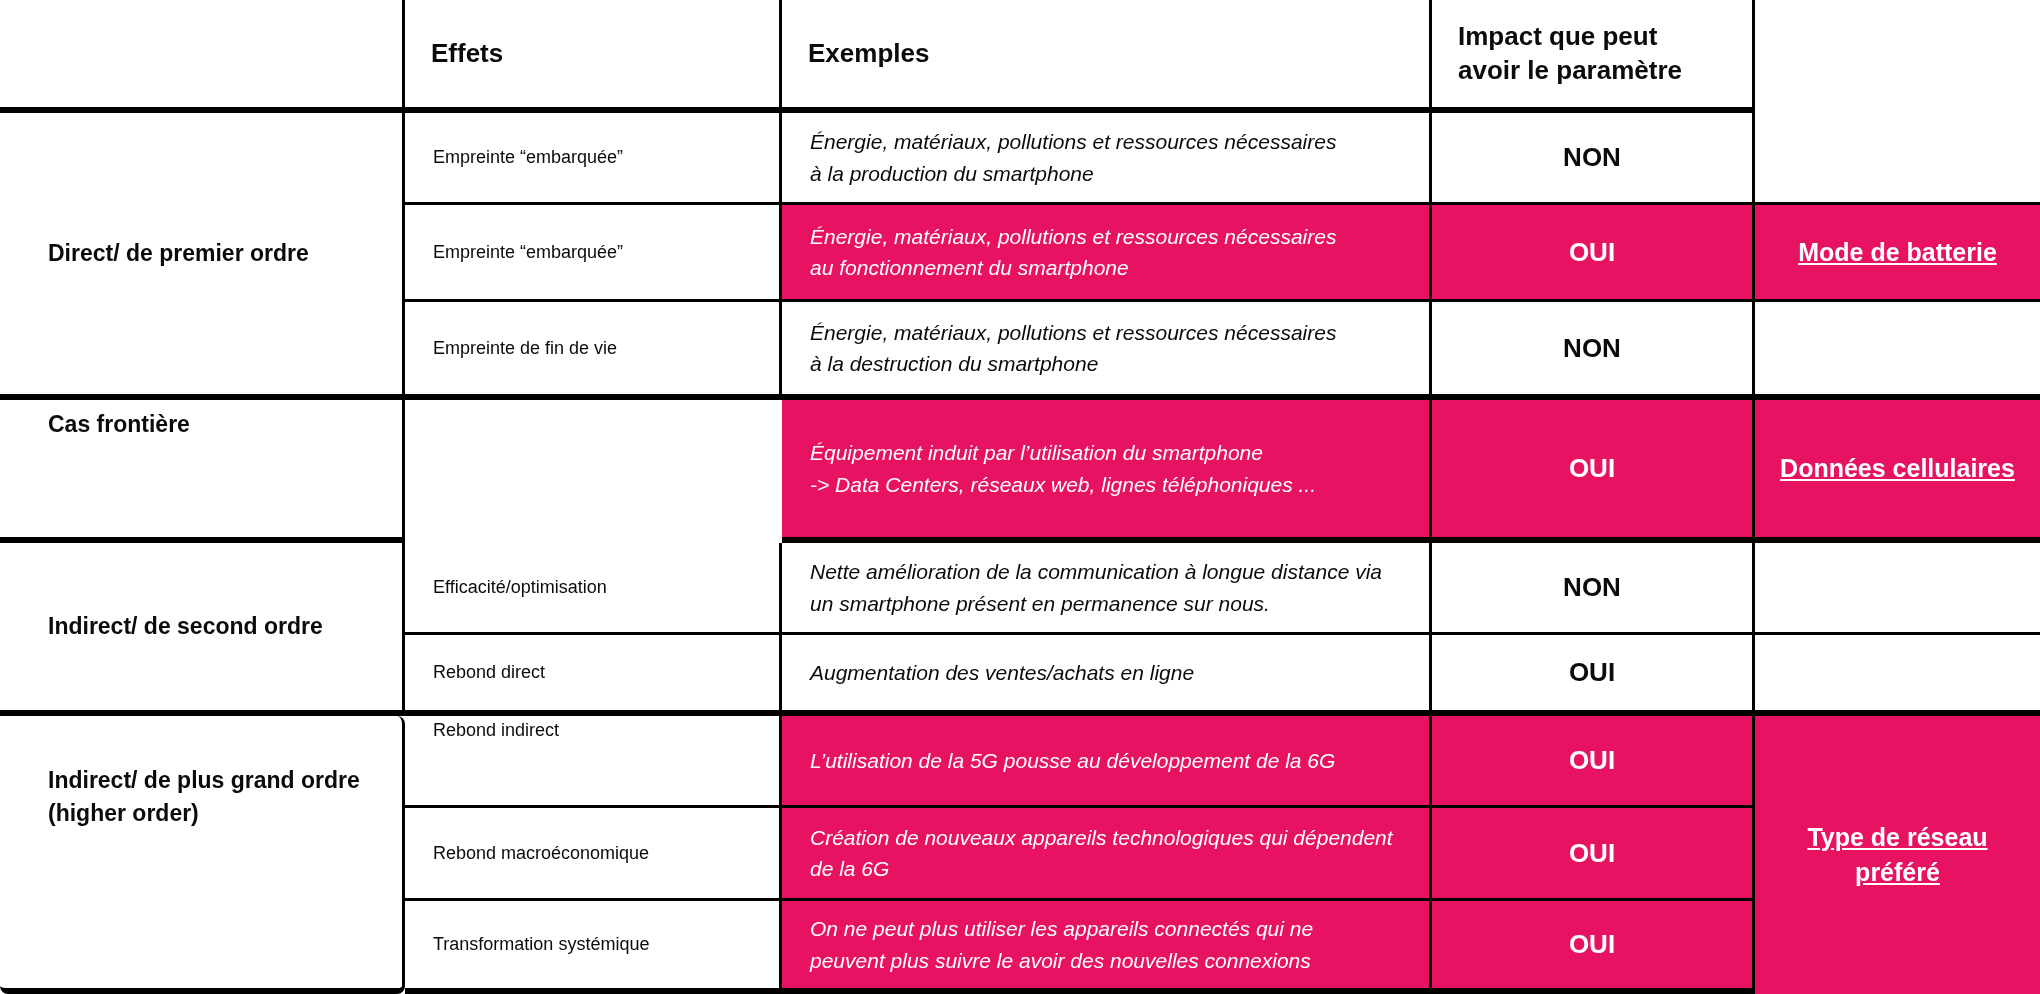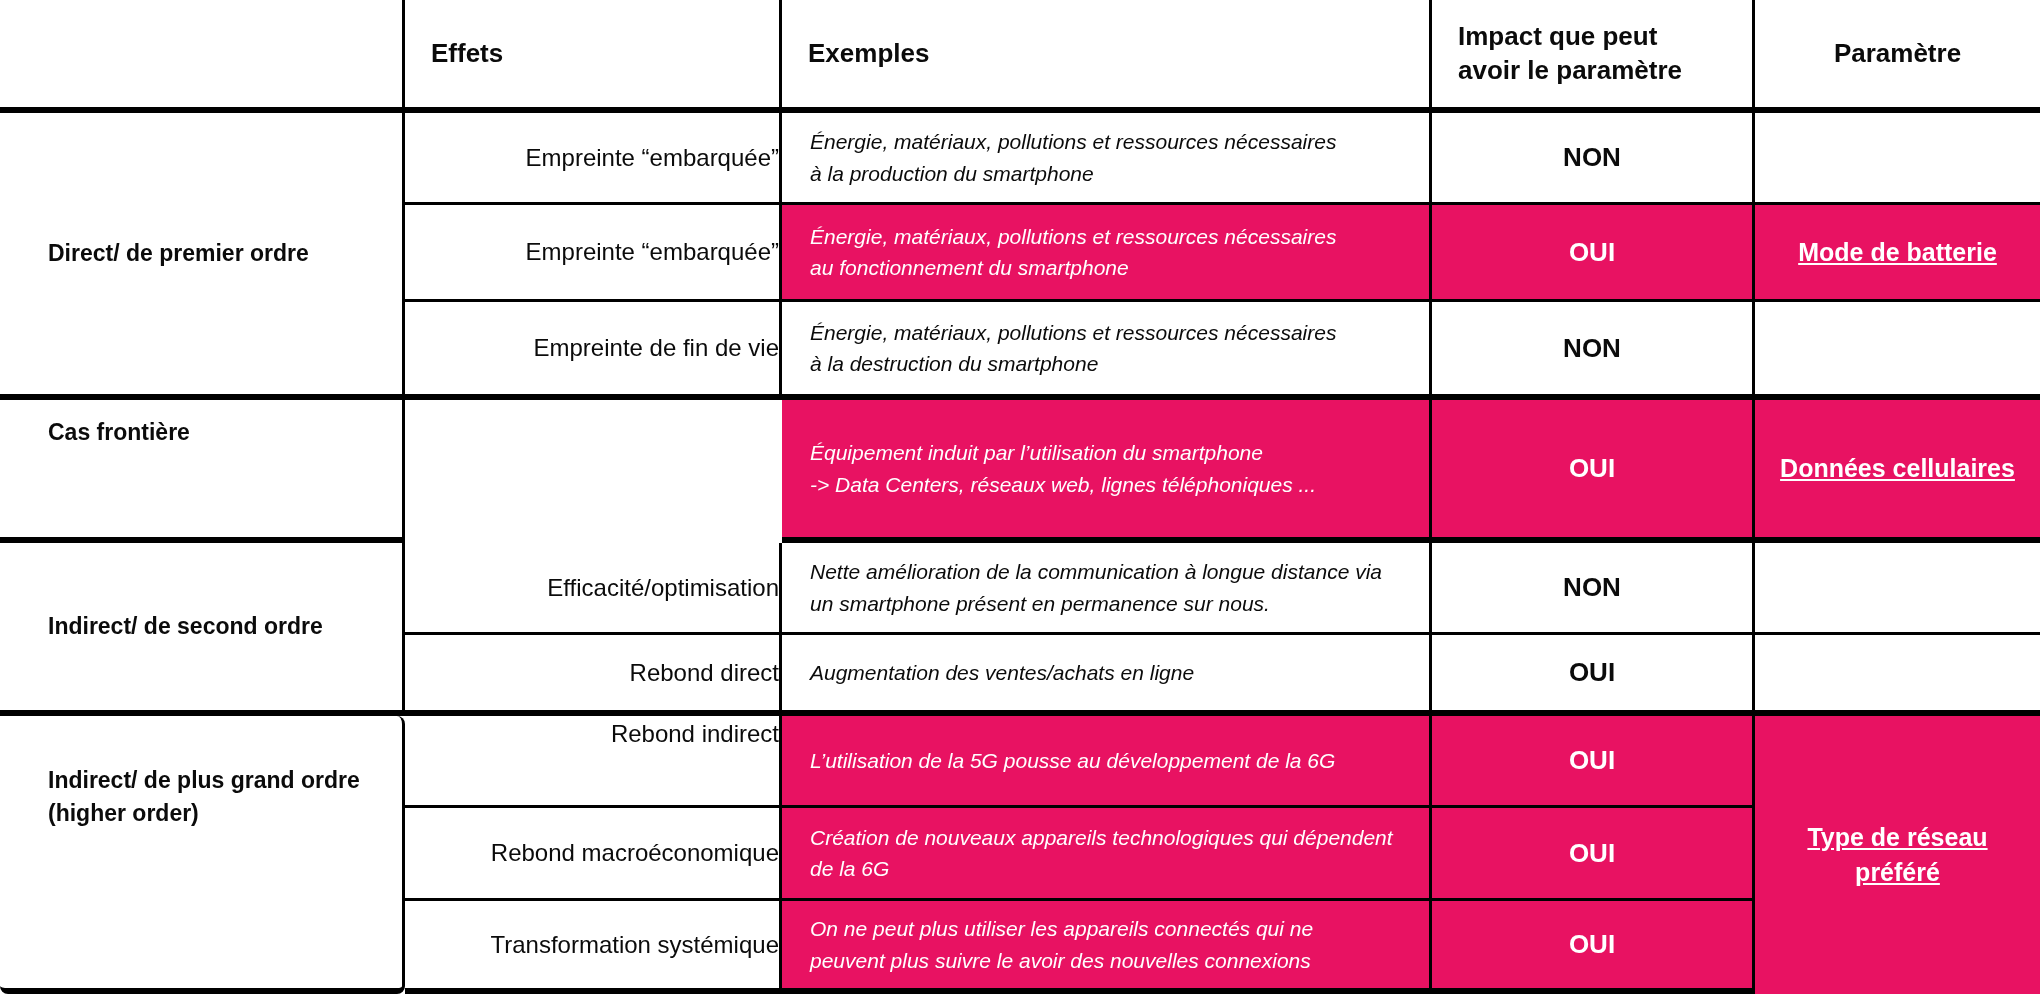--- a/index.html
+++ b/index.html
@@ -25,23 +25,23 @@
     background:#ffffff;
     overflow:visible;
   }
   .br{border-right:3px solid #000;}
   .bb-thin{border-bottom:3px solid #000;}
   .bb-thick{border-bottom:6px solid #000;}
   .pink{background:#E81262;color:#ffffff;}
   .c-head{font-weight:bold;font-size:26px;padding-left:26px;}
   .c-head.center{align-items:center;padding-left:0;}
   .c-cat{font-weight:bold;font-size:23px;padding-left:48px;line-height:1.45;white-space:nowrap;}
-  .c-cat.top{justify-content:flex-start;padding-top:16px;}
+  .c-cat.top{justify-content:flex-start;padding-top:8px;}
   .c-cat.top-deep{justify-content:flex-start;padding-top:48px;border-radius:8px;}
-  .c-effet{font-size:24px;padding-left:28px;white-space:nowrap;align-items:flex-end;}
+  .c-effet{font-size:18px;padding-left:28px;white-space:nowrap;}
   .c-ex{font-size:21px;padding-left:28px;line-height:1.5;white-space:nowrap;font-style:italic;}
   .c-ex span{display:block;}
   .c-impact{align-items:center;font-weight:bold;font-size:26px;}
   .c-param{align-items:center;font-weight:bold;font-size:25px;line-height:1.4;text-align:center;text-decoration:underline;}
   .c-param span{display:block;}
   .line{display:block;}
 </style>
 </head>
 <body>
 
@@ -51,23 +51,20 @@
     <div class="cell br bb-thick" style="grid-column:1;grid-row:1"></div>
     <div class="cell br bb-thick c-head" style="grid-column:2;grid-row:1">
       <span class="line">Effets</span>
     </div>
     <div class="cell br bb-thick c-head" style="grid-column:3;grid-row:1">
       <span class="line">Exemples</span>
     </div>
     <div class="cell br bb-thick c-head" style="grid-column:4;grid-row:1;line-height:1.3">
       <span class="line">Impact que peut</span>
       <span class="line">avoir le paramètre</span>
-    </div>
-    <div class="cell bb-thick c-head center" style="grid-column:5;grid-row:1">
-      <span class="line">Paramètre</span>
     </div>
 
     <div class="cell br bb-thick c-cat" style="grid-column:1;grid-row:2 / span 3">
       <span class="line">Direct/ de premier ordre</span>
     </div>
     <div class="cell br bb-thick c-cat top" style="grid-column:1;grid-row:5">
       <span class="line">Cas frontière</span>
     </div>
     <div class="cell br bb-thick c-cat" style="grid-column:1;grid-row:6 / span 2">
       <span class="line">Indirect/ de second ordre</span>

